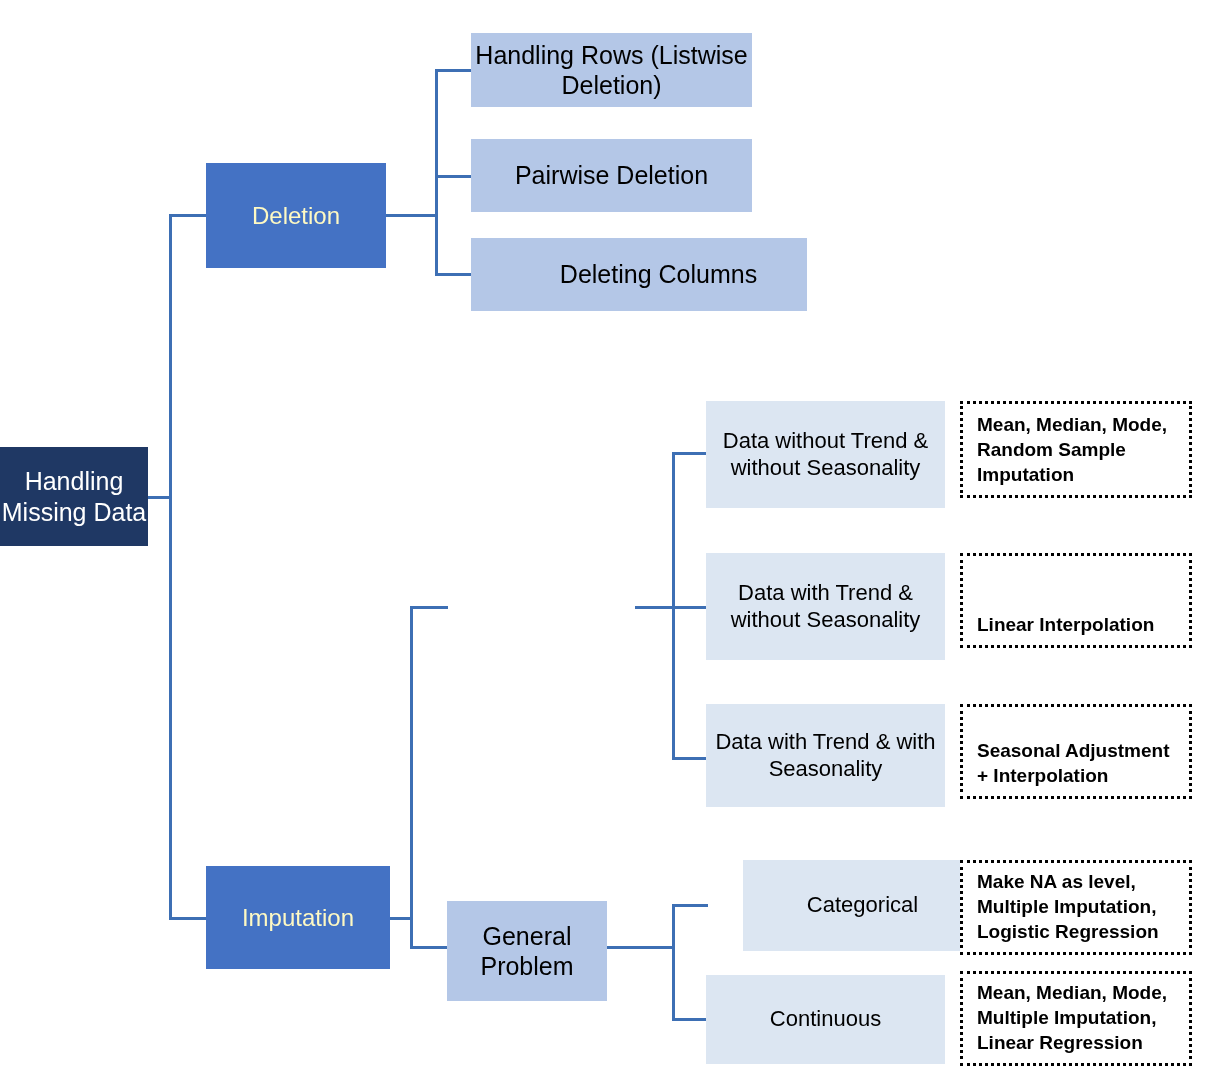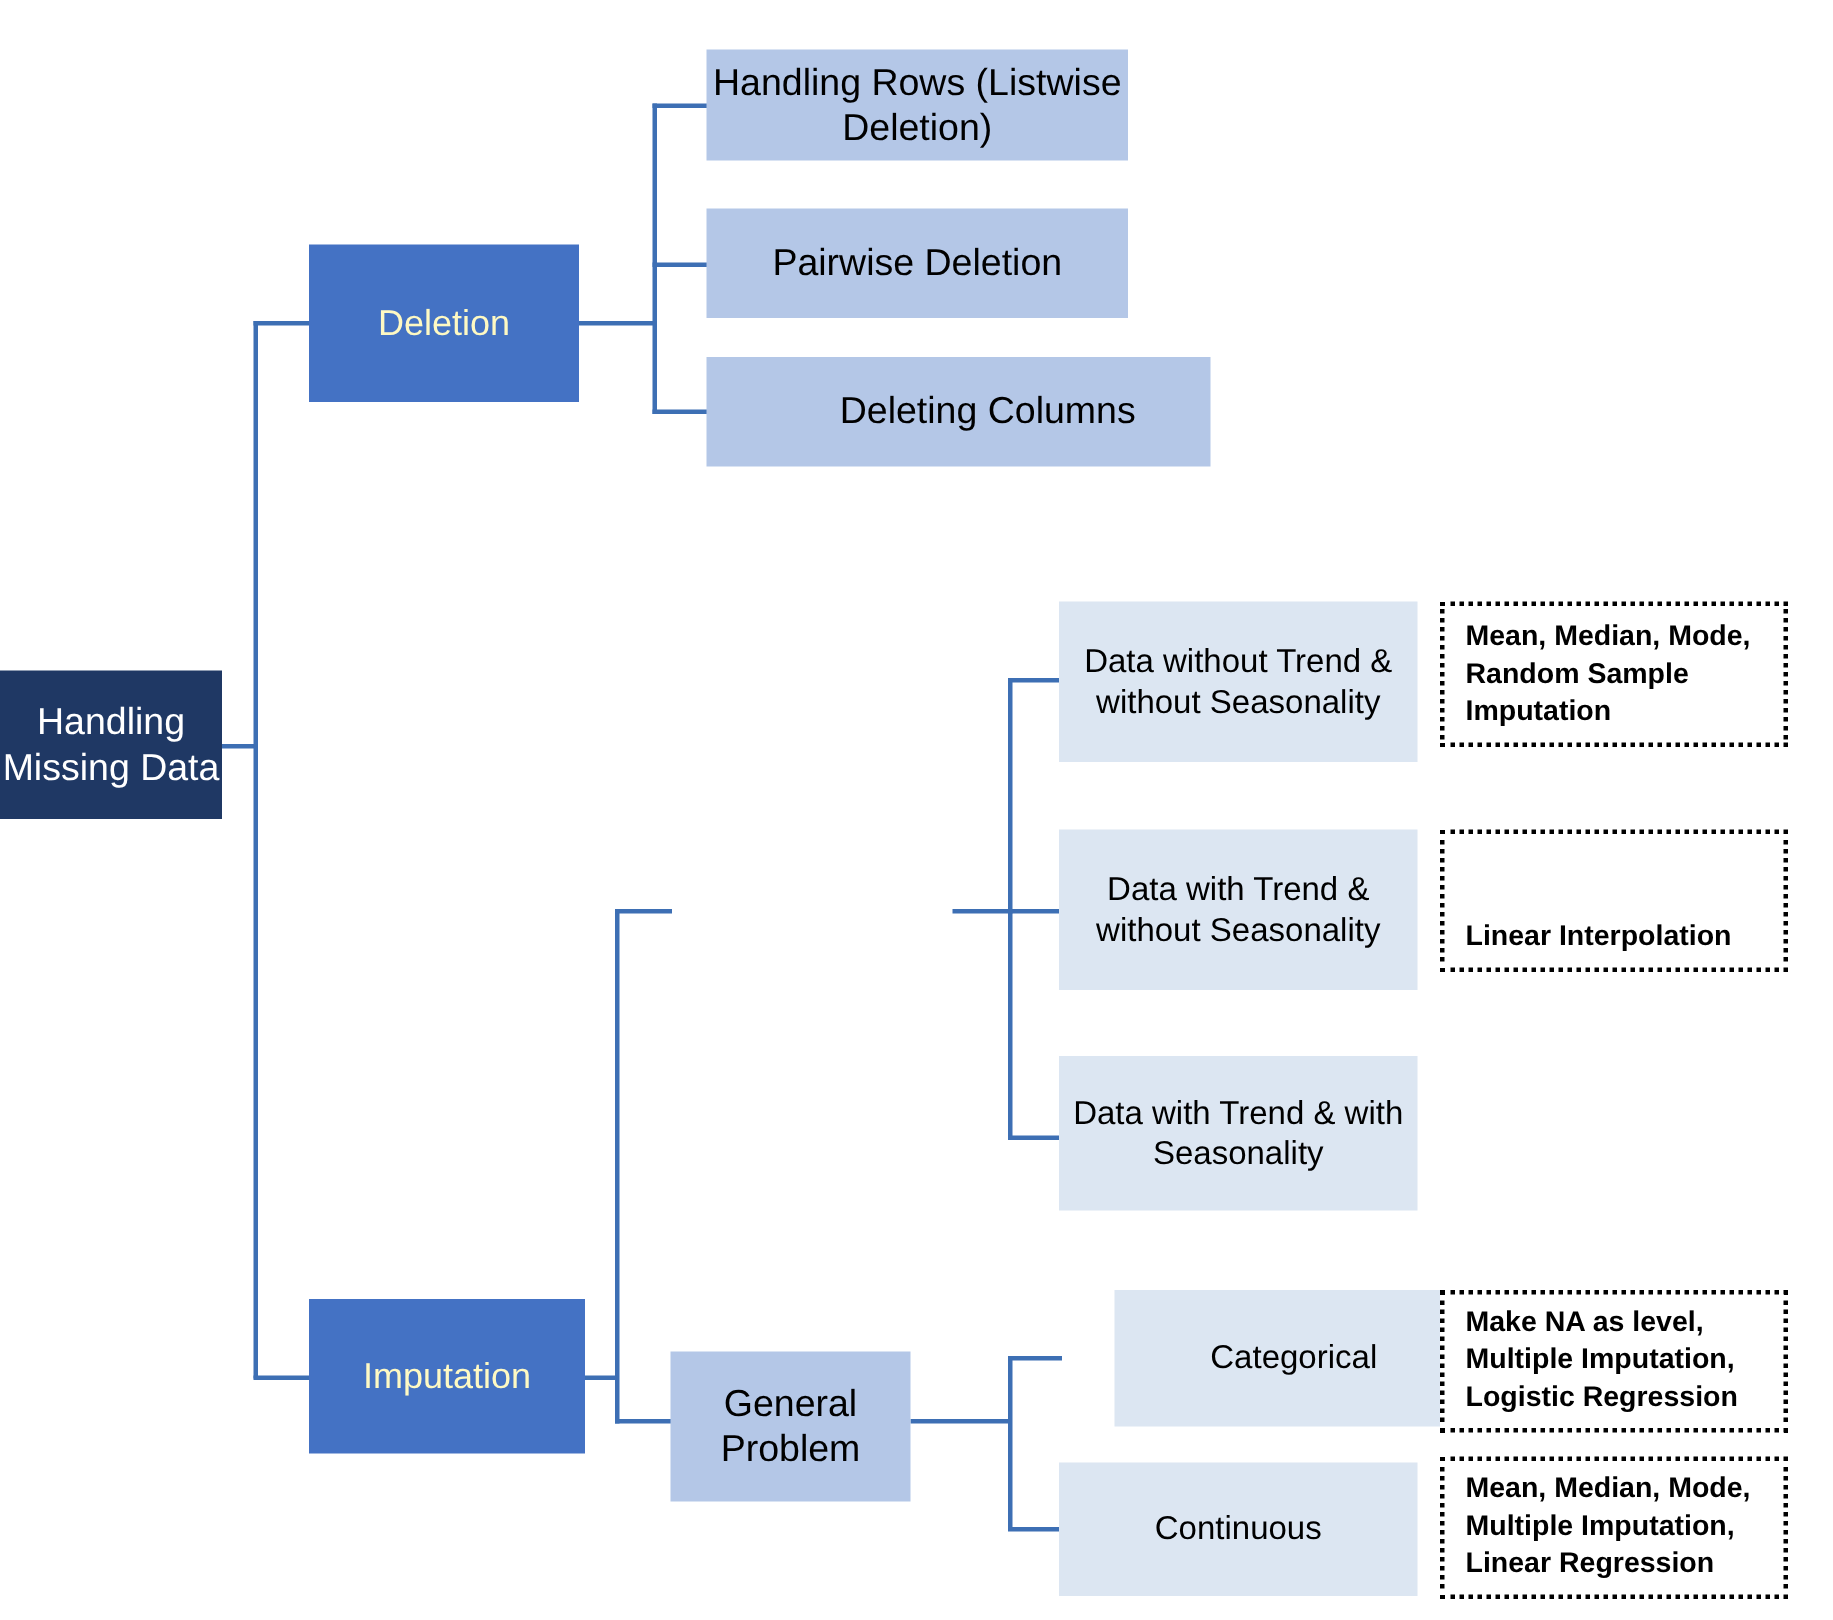--- a/index.html
+++ b/index.html
@@ -139,20 +139,23 @@
   <div class="node leaf-pale" style="left:706px;top:553px;width:239px;height:107px;">
     <span>Data with Trend &amp; without Seasonality</span>
   </div>
   <div class="node note" style="left:960px;top:553px;width:232px;height:95px;">
     <span>Linear Interpolation</span>
   </div>
 
   <div class="node leaf-pale" style="left:706px;top:704px;width:239px;height:103px;">
     <span>Data with Trend &amp; with Seasonality</span>
   </div>
+  <div class="node note" style="left:960px;top:704px;width:232px;height:95px;">
+    <span>Seasonal Adjustment + Interpolation</span>
+  </div>
 
   <div class="node leaf-pale" style="left:743px;top:860px;width:239px;height:91px;">
     <span>Categorical</span>
   </div>
   <div class="node note" style="left:960px;top:860px;width:232px;height:95px;">
     <span>Make NA as level, Multiple Imputation, Logistic Regression</span>
   </div>
 
   <div class="node leaf-pale" style="left:706px;top:975px;width:239px;height:89px;">
     <span>Continuous</span>

